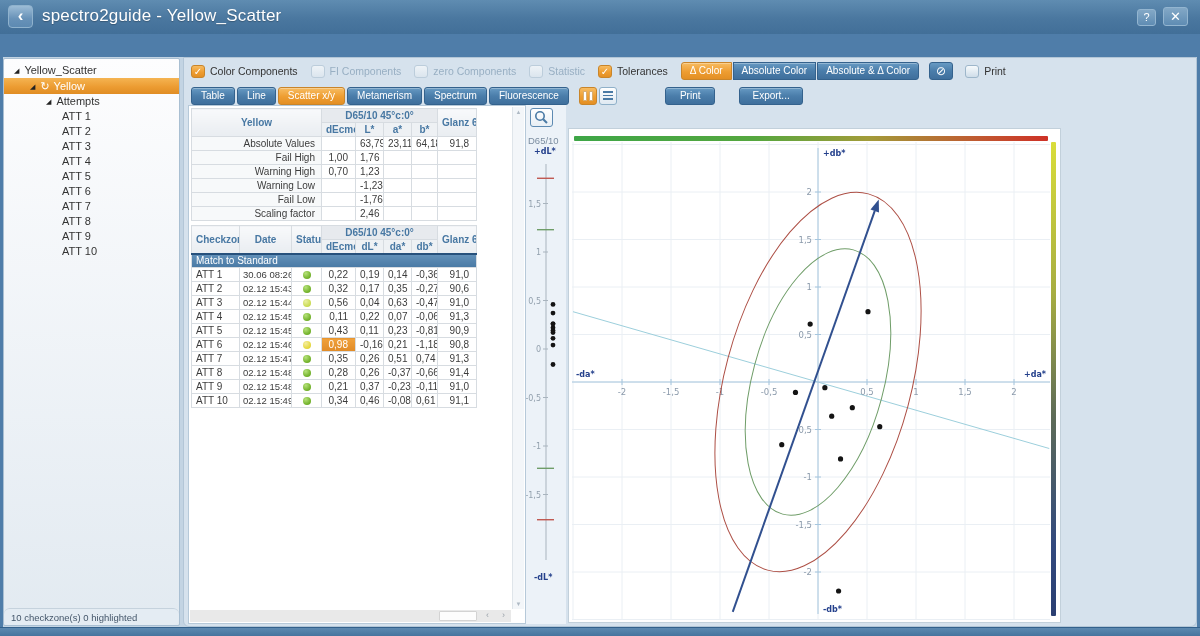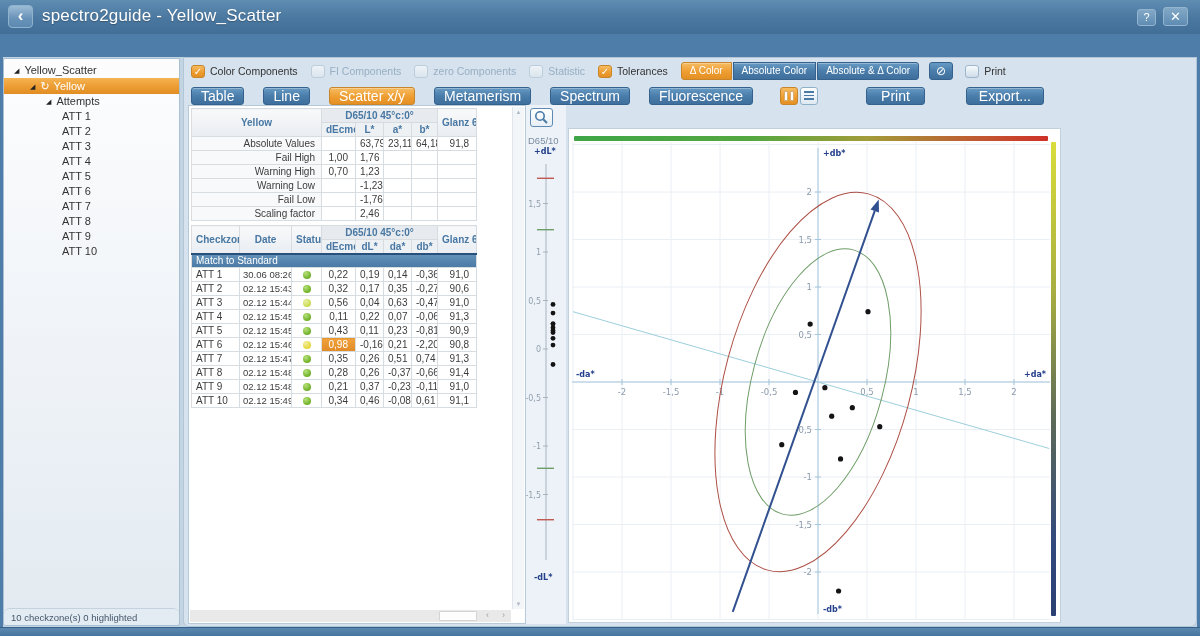--- a/index.html
+++ b/index.html
@@ -71,22 +71,22 @@
     border:1px solid #34628d; background:linear-gradient(#679ac3,#4a7daa 50%,#3f6f9c);
     box-shadow:inset 0 1px 0 rgba(255,255,255,.3); cursor:pointer; margin-right:1px; }
   .mode-btn:first-child { border-radius:3px 0 0 3px; }
   .mode-btn:last-child { border-radius:0 3px 3px 0; margin-right:0; }
   .mode-btn.active { background:linear-gradient(#f7bc62,#ee9d31 55%,#e38f24); border-color:#c9852a; }
   .slash-btn { width:24px; height:18px; border-radius:3px; border:1px solid #34628d; color:#fff;
     background:linear-gradient(#679ac3,#4a7daa 50%,#3f6f9c); font-size:12px; line-height:16px;
     text-align:center; margin-right:12px; cursor:pointer; }
 
   .tabs-row { position:absolute; left:7px; top:28px; height:19px; display:flex; align-items:center; }
-  .tab-btn { height:18px; font-size:14px; color:#fff; line-height:16px; padding:0 9px;
-    border:1px solid #34628d; border-radius:3px; margin-right:19px; cursor:pointer;
+  .tab-btn { height:18px; font-size:10px; color:#fff; line-height:16px; padding:0 9px;
+    border:1px solid #34628d; border-radius:3px; margin-right:2px; cursor:pointer;
     background:linear-gradient(#679ac3,#4a7daa 50%,#3f6f9c); box-shadow:inset 0 1px 0 rgba(255,255,255,.3); }
   .tab-btn.active { background:linear-gradient(#f7bc62,#ee9d31 55%,#e38f24); border-color:#c9852a; }
   .icon-btn { width:18px; height:18px; border-radius:3px; border:1px solid #34628d; margin-right:2px;
     cursor:pointer; display:flex; align-items:center; justify-content:center; gap:2px;
     background:linear-gradient(#679ac3,#4a7daa 50%,#3f6f9c); }
   .icon-btn.orange { background:linear-gradient(#f7bc62,#ee9d31 55%,#e38f24); border-color:#c9852a; margin-left:8px; }
   .icon-btn.light { background:linear-gradient(#ffffff,#dfe9f2); border-color:#8fb0c9; flex-direction:column; gap:2px; }
   .icon-btn .vbar { width:4px; height:10px; background:#fff; border:1px solid rgba(190,120,20,.6); }
   .icon-btn .hline { width:10px; height:1.6px; background:#4a7aa5; }
   .tab-btn.print { margin-left:46px; padding:0 14px; }
@@ -400,21 +400,21 @@
                 <td class="val">-0,81</td>
                 <td class="glanz">90,9</td>
               </tr>
               <tr>
                 <td class="cz">ATT 6</td>
                 <td class="dt">02.12 15:46:38</td>
                 <td class="st"><span class="dot warn"></span></td>
                 <td class="val hl">0,98</td>
                 <td class="val">-0,16</td>
                 <td class="val">0,21</td>
-                <td class="val">-2,20</td>
+                <td class="val">-1,18</td>
                 <td class="glanz">90,8</td>
               </tr>
               <tr>
                 <td class="cz">ATT 7</td>
                 <td class="dt">02.12 15:47:27</td>
                 <td class="st"><span class="dot ok"></span></td>
                 <td class="val">0,35</td>
                 <td class="val">0,26</td>
                 <td class="val">0,51</td>
                 <td class="val">0,74</td>

